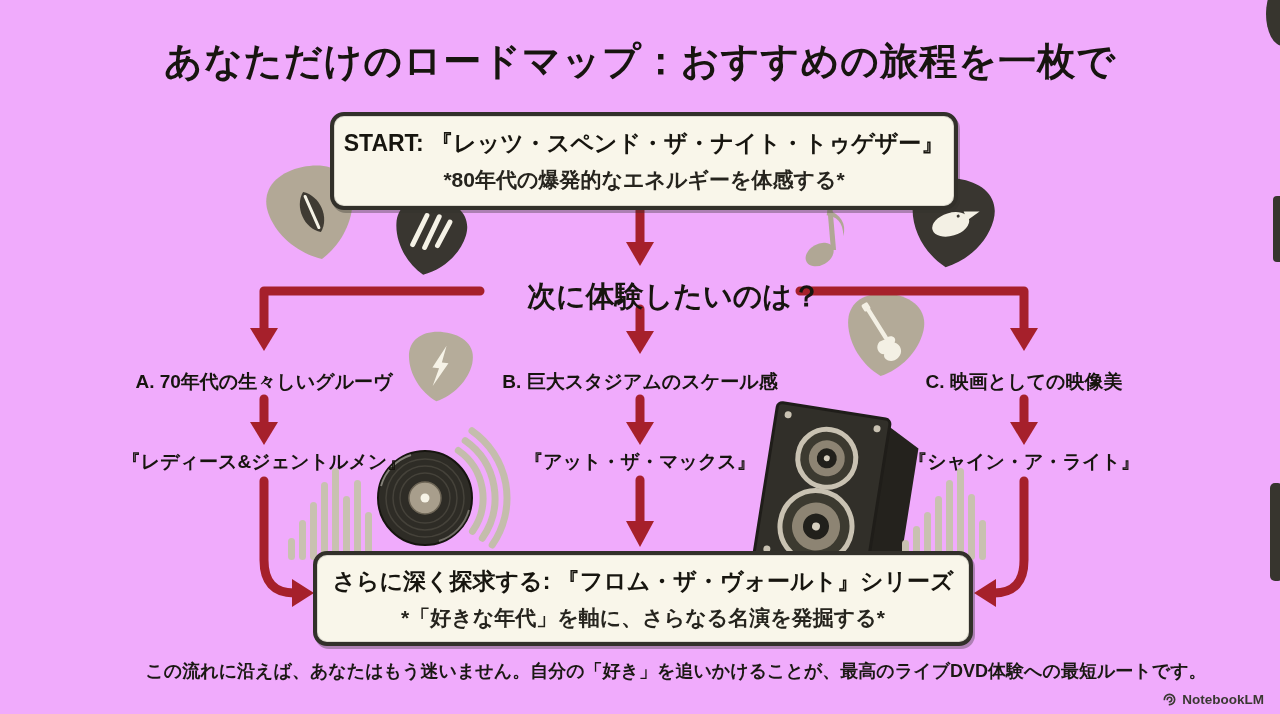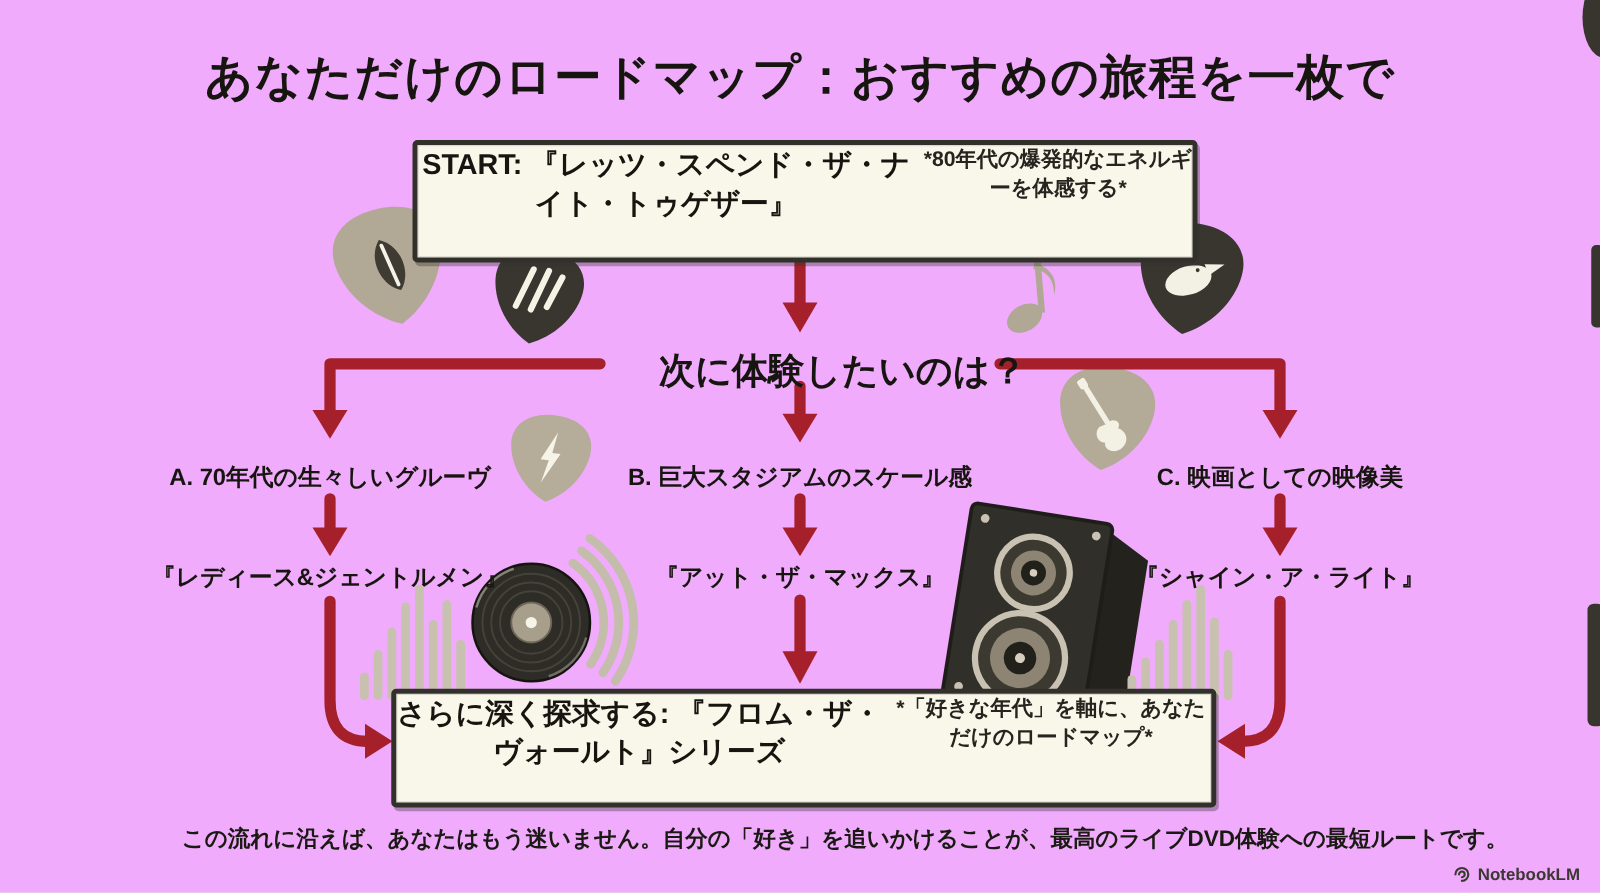--- a/index.html
+++ b/index.html
@@ -2,25 +2,25 @@
 <html><head>
 <meta charset="utf-8">
 <style>
   html,body{margin:0;padding:0;background:#e7e4d8;}
   .stage{position:relative;width:1280px;height:714px;overflow:hidden;background:#f0abfc;
          font-family:"Liberation Sans","DejaVu Sans",sans-serif;color:#201e19;}
   .layer{position:absolute;left:0;top:0;width:1280px;height:714px;pointer-events:none;}
   .deco{z-index:1;} .arrows{z-index:2;}
   .page-title{position:absolute;top:36px;left:0;width:100%;text-align:center;
               font-size:38px;font-weight:800;letter-spacing:1px;color:#17150f;z-index:3;}
-  .box{position:absolute;background:#f9f6ea;border:4px solid #32302a;border-radius:4px;
+  .box{position:absolute;background:#f9f6ea;border:4px solid #32302a;border-radius:14px;
        box-shadow:2px 3px 0 rgba(50,48,42,.35), inset 0 0 0 1px rgba(50,48,42,.15);
-       text-align:center;z-index:3;display:flex;justify-content:center;gap:7px;}
+       text-align:center;z-index:3;display:flex;flex-direction:column;justify-content:center;gap:7px;}
   .box .main{font-size:23px;font-weight:800;color:#17150f;}
-  .box .note{font-size:17px;font-weight:600;color:#26241e;}
+  .box .note{font-size:21px;font-weight:600;color:#26241e;}
   #start-box{left:330px;top:112px;width:620px;height:90px;}
   #final-box{left:313px;top:551px;width:652px;height:87px;}
   .question{position:absolute;top:277px;left:0;width:100%;text-align:center;
             font-size:29px;font-weight:800;color:#17150f;z-index:3;margin-left:34px;}
   .node{position:absolute;transform:translateX(-50%);white-space:nowrap;font-weight:800;
         color:#17150f;z-index:3;}
   .option{top:369px;font-size:19px;}
   .result{top:449px;font-size:19px;}
   .col-a{left:264px;} .col-b{left:640px;} .col-c{left:1024px;}
   .footer{position:absolute;top:659px;left:0;width:100%;text-align:center;
@@ -182,21 +182,21 @@
   <div class="node option col-a">A. 70年代の生々しいグルーヴ</div>
   <div class="node option col-b">B. 巨大スタジアムのスケール感</div>
   <div class="node result col-a">『レディース&amp;ジェントルメン』</div>
 
   <div class="node option col-c">C. 映画としての映像美</div>
   <div class="node result col-c">『シャイン・ア・ライト』</div>
   <div class="node result col-b">『アット・ザ・マックス』</div>
 
   <div class="box" id="final-box">
     <div class="main">さらに深く探求する: 『フロム・ザ・ヴォールト』シリーズ</div>
-    <div class="note">*「好きな年代」を軸に、あなただけのロードマップ*</div>
+    <div class="note">*「好きな年代」を軸に、さらなる名演を発掘する*</div>
   </div>
 
   <div class="footer">この流れに沿えば、あなたはもう迷いません。自分の「好き」を追いかけることが、最高のライブDVD体験への最短ルートです。</div>
 
   <div class="brand">
     <svg width="15" height="15" viewBox="0 0 16 16">
       <path d="M2.5,8 a5.5,5.5 0 1 1 5.5,5.5" fill="none" stroke="#3a3832" stroke-width="1.8" stroke-linecap="round"></path>
       <path d="M5.6,8 a2.4,2.4 0 1 1 2.4,2.4" fill="none" stroke="#3a3832" stroke-width="1.8" stroke-linecap="round"></path>
     </svg>
     <span>NotebookLM</span>

